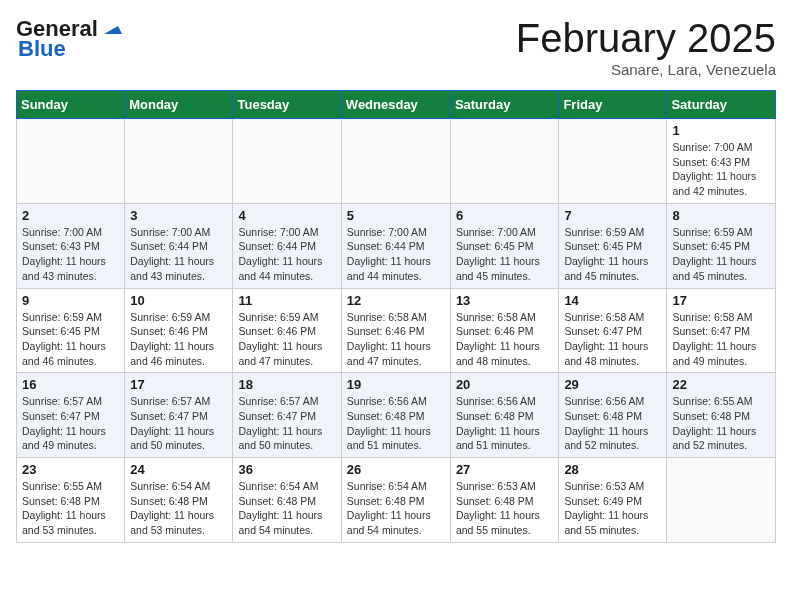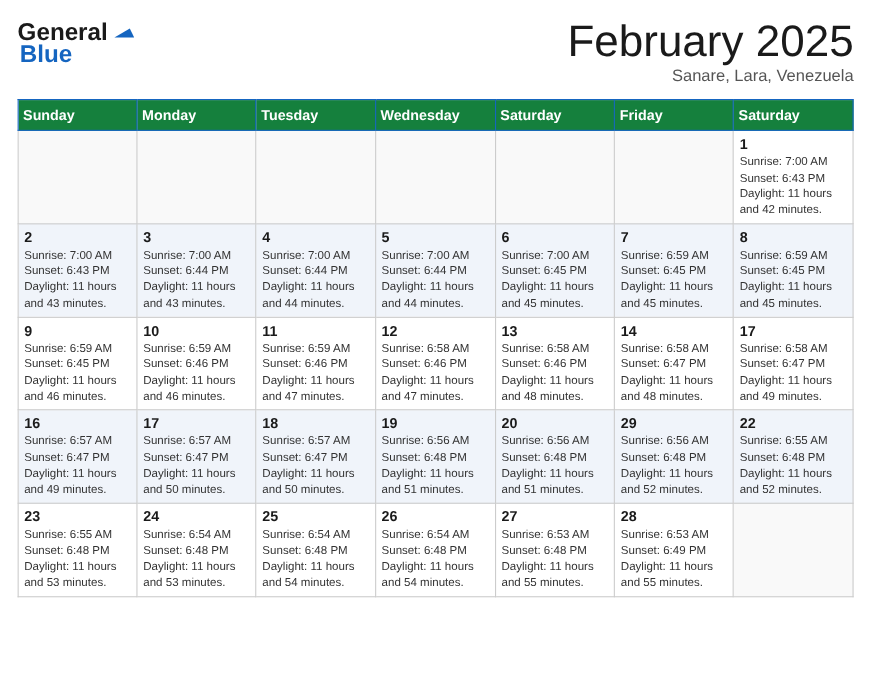--- a/index.html
+++ b/index.html
@@ -284,21 +284,21 @@
 and 53 minutes.</div>
         </td>
         <td>
           <div class="day-num">24</div>
           <div class="day-info" style="white-space: pre-line;">Sunrise: 6:54 AM
 Sunset: 6:48 PM
 Daylight: 11 hours
 and 53 minutes.</div>
         </td>
         <td>
-          <div class="day-num">25</div>
+          <div class="day-num">36</div>
           <div class="day-info" style="white-space: pre-line;">Sunrise: 6:54 AM
 Sunset: 6:48 PM
 Daylight: 11 hours
 and 54 minutes.</div>
         </td>
         <td>
           <div class="day-num">26</div>
           <div class="day-info" style="white-space: pre-line;">Sunrise: 6:54 AM
 Sunset: 6:48 PM
 Daylight: 11 hours

